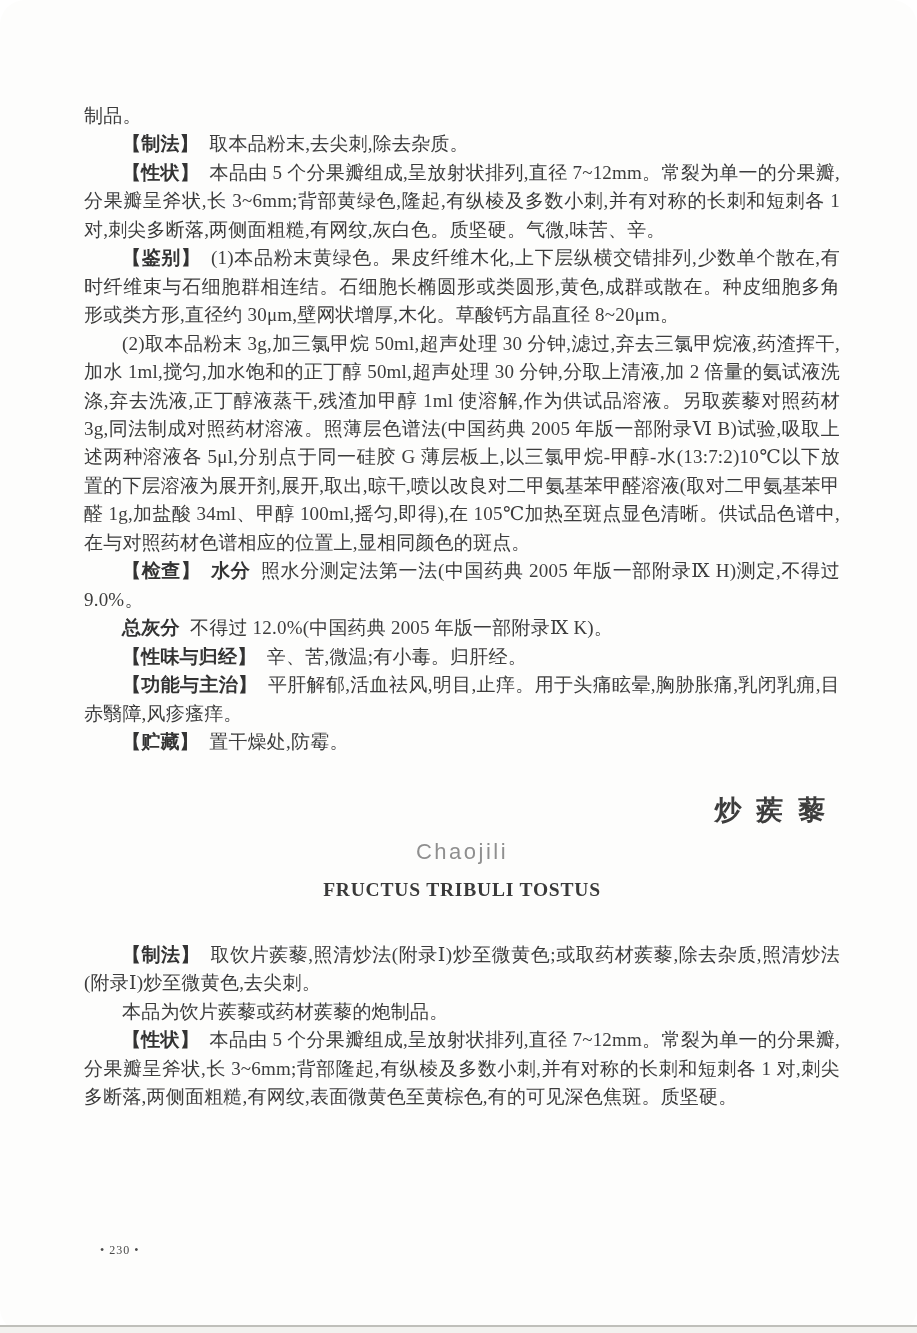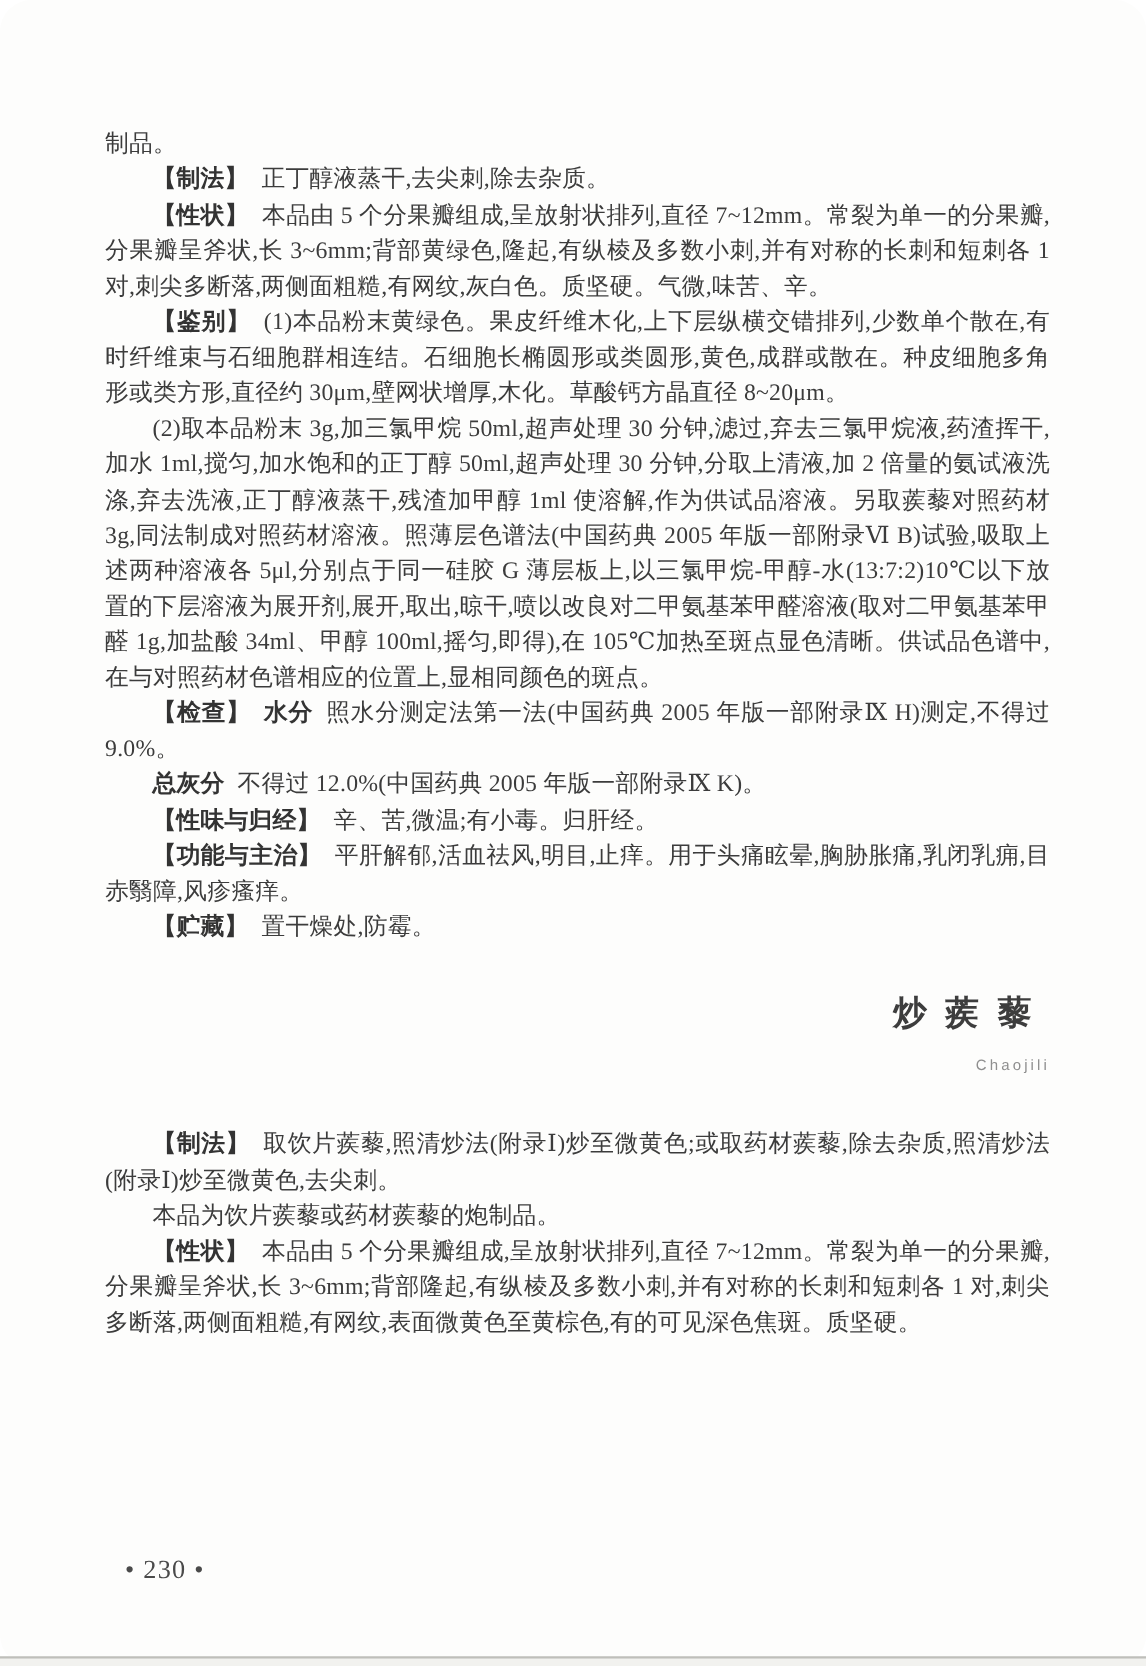--- a/index.html
+++ b/index.html
@@ -48,38 +48,37 @@
     font-weight: 700;
     font-size: 27px;
     letter-spacing: 0.55em;
     text-indent: 0.55em;
     color: #3d3d3d;
     text-align: right;
   }
   .mono-title-pinyin {
     margin-top: 13px;
     font-family: "Liberation Sans", "DejaVu Sans", sans-serif;
-    font-size: 12px;
+    font-size: 22px;
     letter-spacing: 2.5px;
     color: #8f8f8f;
-    text-align: right;
   }
   .mono-title-latin {
     margin-top: 10px;
     font-family: "Liberation Serif", "DejaVu Serif", serif;
     font-weight: 700;
     font-size: 19.5px;
     letter-spacing: 0.8px;
     color: #3a3a3a;
   }
   .mono2-paragraphs { margin-top: 36px; }
   .page-footer {
     position: absolute;
     left: 100px; top: 1243px;
-    font-size: 21px;
+    font-size: 12px;
     color: #4a4a4a;
     letter-spacing: 1px;
   }
   .bottom-edge-line {
     position: absolute;
     left: 0; right: 0; top: 1325px;
     height: 2px;
     background: #bfbfba;
   }
   .bottom-edge-band {
@@ -90,34 +89,35 @@
 </style>
 </head>
 <body>
 
 <div class="page">
 
   <div class="content">
 
     <div>
         <p class=""><span>制品。</span></p>
-        <p class="indent"><span class="sec-label">【制法】</span><span>正丁醇液蒸干,去尖刺,除去杂质。</span></p>
+        <p class="indent"><span class="sec-label">【制法】</span><span>取本品粉末,去尖刺,除去杂质。</span></p>
         <p class="indent"><span class="sec-label">【性状】</span><span>本品由 5 个分果瓣组成,呈放射状排列,直径 7~12mm。常裂为单一的分果瓣,分果瓣呈斧状,长 3~6mm;背部黄绿色,隆起,有纵棱及多数小刺,并有对称的长刺和短刺各 1 对,刺尖多断落,两侧面粗糙,有网纹,灰白色。质坚硬。气微,味苦、辛。</span></p>
         <p class="indent"><span class="sec-label">【鉴别】</span><span>(1)本品粉末黄绿色。果皮纤维木化,上下层纵横交错排列,少数单个散在,有时纤维束与石细胞群相连结。石细胞长椭圆形或类圆形,黄色,成群或散在。种皮细胞多角形或类方形,直径约 30μm,壁网状增厚,木化。草酸钙方晶直径 8~20μm。</span></p>
         <p class="indent"><span>(2)取本品粉末 3g,加三氯甲烷 50ml,超声处理 30 分钟,滤过,弃去三氯甲烷液,药渣挥干,加水 1ml,搅匀,加水饱和的正丁醇 50ml,超声处理 30 分钟,分取上清液,加 2 倍量的氨试液洗涤,弃去洗液,正丁醇液蒸干,残渣加甲醇 1ml 使溶解,作为供试品溶液。另取蒺藜对照药材 3g,同法制成对照药材溶液。照薄层色谱法(中国药典 2005 年版一部附录Ⅵ B)试验,吸取上述两种溶液各 5μl,分别点于同一硅胶 G 薄层板上,以三氯甲烷-甲醇-水(13:7:2)10℃以下放置的下层溶液为展开剂,展开,取出,晾干,喷以改良对二甲氨基苯甲醛溶液(取对二甲氨基苯甲醛 1g,加盐酸 34ml、甲醇 100ml,摇匀,即得),在 105℃加热至斑点显色清晰。供试品色谱中,在与对照药材色谱相应的位置上,显相同颜色的斑点。</span></p>
         <p class="indent"><span class="sec-label">【检查】</span><span class="sub-label">水分</span><span>照水分测定法第一法(中国药典 2005 年版一部附录Ⅸ H)测定,不得过 9.0%。</span></p>
         <p class="indent"><span class="sub-label">总灰分</span><span>不得过 12.0%(中国药典 2005 年版一部附录Ⅸ K)。</span></p>
         <p class="indent"><span class="sec-label">【性味与归经】</span><span>辛、苦,微温;有小毒。归肝经。</span></p>
         <p class="indent"><span class="sec-label">【功能与主治】</span><span>平肝解郁,活血祛风,明目,止痒。用于头痛眩晕,胸胁胀痛,乳闭乳痈,目赤翳障,风疹瘙痒。</span></p>
         <p class="indent"><span class="sec-label">【贮藏】</span><span>置干燥处,防霉。</span></p>
       </div>
 
     <div class="heading-block">
       <div class="mono-title-cn">炒蒺藜</div>
       <div class="mono-title-pinyin">Chaojili</div>
+      <div class="mono-title-latin">FRUCTUS TRIBULI TOSTUS</div>
     </div>
 
     <div class="mono2-paragraphs">
         <p class="indent"><span class="sec-label">【制法】</span><span>取饮片蒺藜,照清炒法(附录Ⅰ)炒至微黄色;或取药材蒺藜,除去杂质,照清炒法(附录Ⅰ)炒至微黄色,去尖刺。</span></p>
         <p class="indent"><span>本品为饮片蒺藜或药材蒺藜的炮制品。</span></p>
         <p class="indent"><span class="sec-label">【性状】</span><span>本品由 5 个分果瓣组成,呈放射状排列,直径 7~12mm。常裂为单一的分果瓣,分果瓣呈斧状,长 3~6mm;背部隆起,有纵棱及多数小刺,并有对称的长刺和短刺各 1 对,刺尖多断落,两侧面粗糙,有网纹,表面微黄色至黄棕色,有的可见深色焦斑。质坚硬。</span></p>
       </div>
 
   </div>
 

